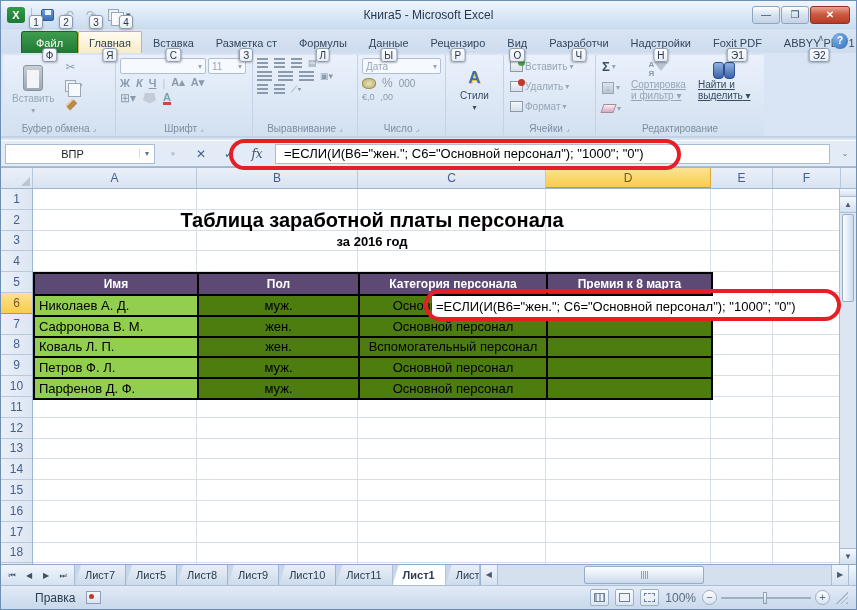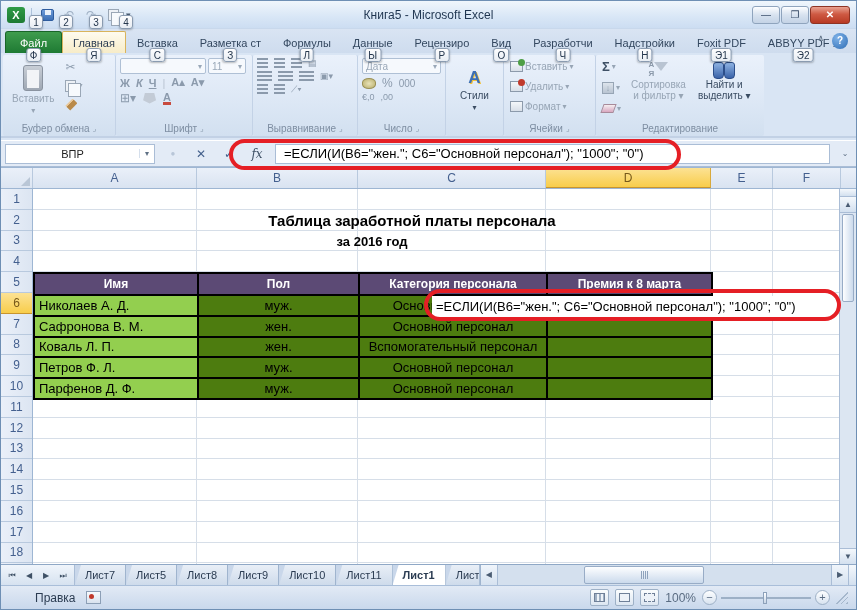--- a/index.html
+++ b/index.html
@@ -19,21 +19,21 @@
   .title-text { position:absolute; left:0; right:0; text-align:center; font-size:12px; color:#1F3550; pointer-events:none; }
   .winbtns { margin-left:auto; display:flex; padding-right:6px; gap:1px; position:relative; z-index:3; }
   .winbtn { width:28px; height:18px; border:1px solid #8FA4BD; border-radius:3px; background:linear-gradient(#FDFEFF,#D7E2EF 50%,#C4D3E6); color:#3C506B; font-size:10px; line-height:16px; text-align:center; }
   .winbtn.close { width:40px; background:linear-gradient(#E9A291,#CE5A43 45%,#B83A24); border-color:#8E3323; color:#fff; font-weight:bold; }
   .keytip { position:absolute; background:linear-gradient(#FDFDFE,#E8EDF3); border:1px solid #8A9BB0; border-radius:3px; font-size:10px; color:#25374D; padding:0 3px; min-width:14px; height:14px; line-height:13px; text-align:center; box-shadow:0 1px 2px rgba(0,0,0,.25); z-index:6; }
   .keytip:empty { display:none; }
   .qat-tips { position:absolute; top:14px; left:28px; display:flex; gap:16px; z-index:6; }
   .qat-tips .keytip { position:static; }
 
   
-  .tabrow { position:relative; height:24px; background:linear-gradient(#D9E4F3,#CEDCEE); display:flex; align-items:flex-end; padding-left:4px; z-index:5; }
+  .tabrow { position:relative; height:24px; background:linear-gradient(#D9E4F3,#CEDCEE); display:flex; align-items:flex-end; padding-left:20px; z-index:5; }
   .rtab { position:relative; height:22px; padding:0 10px; display:flex; align-items:center; justify-content:center; font-size:11px; color:#33475F; border:1px solid transparent; border-bottom:none; white-space:nowrap; }
   .rtab.file { background:linear-gradient(#3F9C4D,#1E7A33); color:#fff; border-radius:3px 3px 0 0; border-color:#196528; padding:0 14px; }
   .rtab.active { background:linear-gradient(#FEFBEF,#F7ECC8); border-color:#D9B45C; border-radius:2px 2px 0 0; color:#2B3C52; }
   .rtab .keytip { bottom:-9px; left:50%; transform:translateX(-50%); }
   .mini-caret { color:#5F7185; font-size:9px; }
   .help-btn { width:16px; height:16px; border-radius:50%; background:radial-gradient(circle at 35% 30%,#7FB2E8,#2E6DB5); color:#fff; font-size:10px; font-weight:bold; text-align:center; line-height:16px; }
 
   
   .ribbon { height:85px; background:#D9E5F4; display:flex; align-items:stretch; padding:2px 0 0 2px; border-bottom:2px solid #C2D1E5; position:relative; z-index:1; }
   .rgroup { position:relative; background:linear-gradient(#EAF1FB,#DCE7F5 60%,#D2E0F0); border-right:1px solid #C3D2E6; border-radius:2px; display:flex; flex-direction:column; }
@@ -64,21 +64,21 @@
   .cells-icon.del:before { background:#C0392B; }
   .sigma { font-size:13px; color:#3F5166; font-weight:bold; }
   .fill-icon { width:12px; height:12px; background:linear-gradient(#DDE4EC,#B9C4D2); border:1px solid #97A5B5; color:#7686
   98; font-size:9px; text-align:center; line-height:11px; }
   .eraser-icon { width:13px; height:9px; background:linear-gradient(#F5EFF1,#D9A7C0); border:1px solid #A88A9A; transform:skewX(-20deg); }
   .sortaz-icon { position:relative; width:20px; height:18px; font-size:8px; font-weight:bold; color:#8C9AAB; }
   .sortaz-icon:after { content:""; position:absolute; right:0; top:2px; border:7px solid transparent; border-top:9px solid #B9C4D2; }
   .binoc-icon { position:relative; width:22px; height:18px; }
   .binoc-icon:before, .binoc-icon:after { content:""; position:absolute; top:2px; width:9px; height:15px; border-radius:3px 3px 4px 4px; background:linear-gradient(#8FB4E4,#3A62A8); border:1px solid #2C4E8A; }
   .binoc-icon:before { left:0; } .binoc-icon:after { right:0; }
-  .twoline { font-size:10px; color:#97A5B5; text-align:center; line-height:11px; }
+  .twoline { font-size:10px; color:#97A5B5; line-height:11px;text-decoration:underline; }
   .stack-btn { display:flex; flex-direction:column; align-items:center; justify-content:flex-start; gap:1px; padding:2px 4px; }
 
   
   .formulabar { height:27px; margin-top:2px; background:#E3EBF6; border-top:1px solid #FFFFFF; border-bottom:1px solid #AABDD6; display:flex; align-items:center; padding:2px 4px; gap:8px; position:relative; }
   .namebox { width:150px; height:20px; background:#FFFFFF; border:1px solid #AABDD6; display:flex; align-items:center; }
   .namebox .nm { flex:1; text-align:center; font-size:11px; color:#222; }
   .namebox .nb-arr { width:15px; text-align:center; color:#5F7185; font-size:8px; border-left:1px solid #D5DFEC; }
   .fb-btn { width:20px; height:20px; display:flex; align-items:center; justify-content:center; font-size:12px; color:#44608C; }
   .fb-btn.dot { color:#B8C6D8; font-size:8px; }
   .fb-fx { font-style:italic; font-family:"DejaVu Serif", serif; font-size:12px; color:#3F5166; }
@@ -96,21 +96,21 @@
   .colheaders .hspacer { flex:1; }
 
   
   .sheet-area { position:relative; height:375px; background:#FFFFFF; overflow:hidden; }
   .rowhdrs { position:absolute; left:0; top:0; width:32px; height:100%; background:linear-gradient(90deg,#EAF0F9,#DCE5F2); border-right:1px solid #9EB6D3; z-index:2; }
   .rowh { height:20.8px; display:flex; align-items:center; justify-content:center; color:#44608F; font-size:12px; border-bottom:1px solid #B8C9DE; }
   .rowh.sel { background:linear-gradient(#FCE294,#F8CD4B); color:#77591A; border-bottom-color:#C8952E; }
   .gridlines { position:absolute; left:32px; top:0; right:17px; height:100%; background:repeating-linear-gradient(#fff 0 19.8px, #D6DEE8 19.8px 20.8px); }
   .vline { position:absolute; top:0; height:100%; width:1px; background:#D6DEE8; }
   .sheet-title { position:absolute; left:32px; width:678px; text-align:center; font-weight:bold; color:#000; }
-  .t1 { top:21px; height:21px; line-height:21px; font-size:15px;margin-left:40px; }
+  .t1 { top:21px; height:21px; line-height:21px; font-size:20px; }
   .t2 { top:42px; height:21px; line-height:21px; font-size:13px; }
   table.datatable { position:absolute; left:32px; top:83px; border-collapse:collapse; table-layout:fixed; }
   .datatable col.c1{width:164px}.datatable col.c2{width:161px}.datatable col.c3{width:188px}.datatable col.c4{width:165px}
   .datatable th { background:#5C4A75; color:#fff; font-size:12px; font-weight:bold; height:22px; border:2px solid #000; }
   .datatable td { height:20.8px; font-size:13px; color:#000; border:2px solid #000; background:#4d7c0f; text-align:center; padding:0 2px; white-space:nowrap; overflow:hidden; }
   .datatable td.namecell { background:#93CF4F; text-align:left; padding-left:4px; }
   .cell-editor { position:absolute; left:431px; top:107px; width:404px; height:21px; background:#fff; display:flex; align-items:center; padding-left:4px; font-size:13px; color:#000; white-space:nowrap; z-index:3; }
   .vscroll { position:absolute; right:0; top:0; width:17px; height:100%; background:#DCE6F2; border-left:1px solid #AABDD6; display:flex; flex-direction:column; z-index:4; }
   .vs-split { height:8px; background:linear-gradient(#F4F8FC,#D3E0EF); border-bottom:1px solid #AABDD6; }
   .vs-btn { height:16px; text-align:center; font-size:8px; color:#4A5C72; line-height:16px; background:linear-gradient(#F4F8FC,#D3E0EF); border-bottom:1px solid #AABDD6; }

